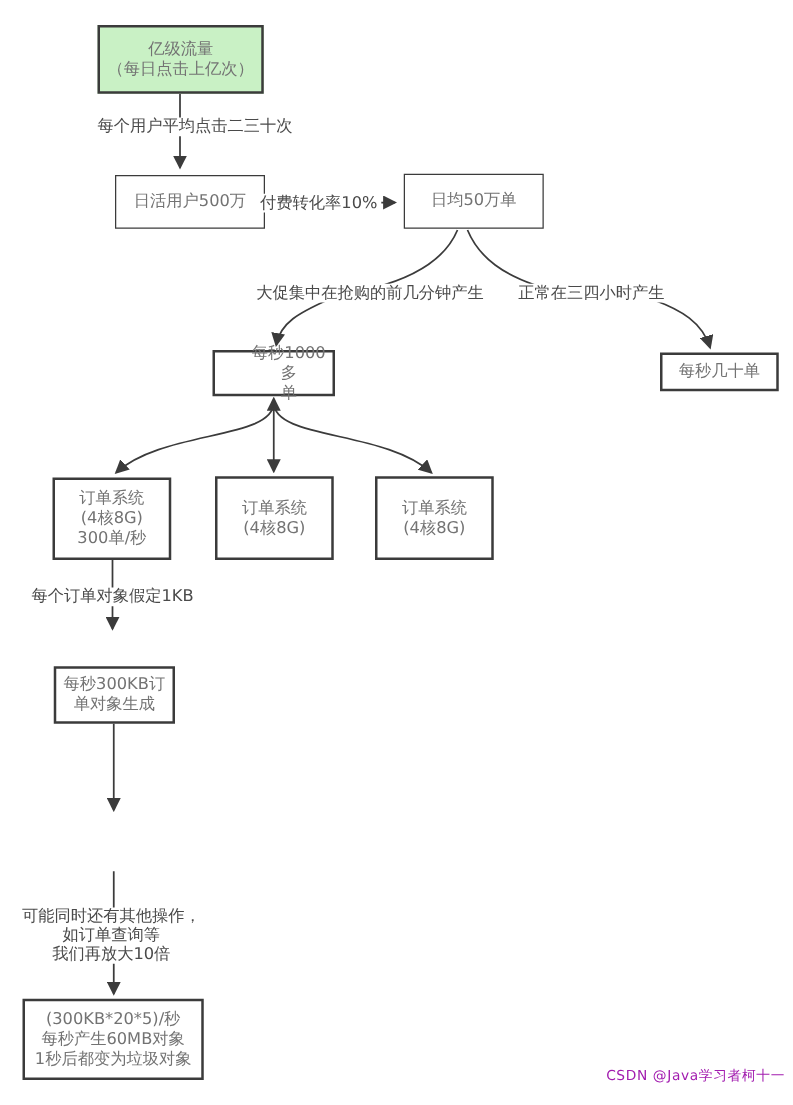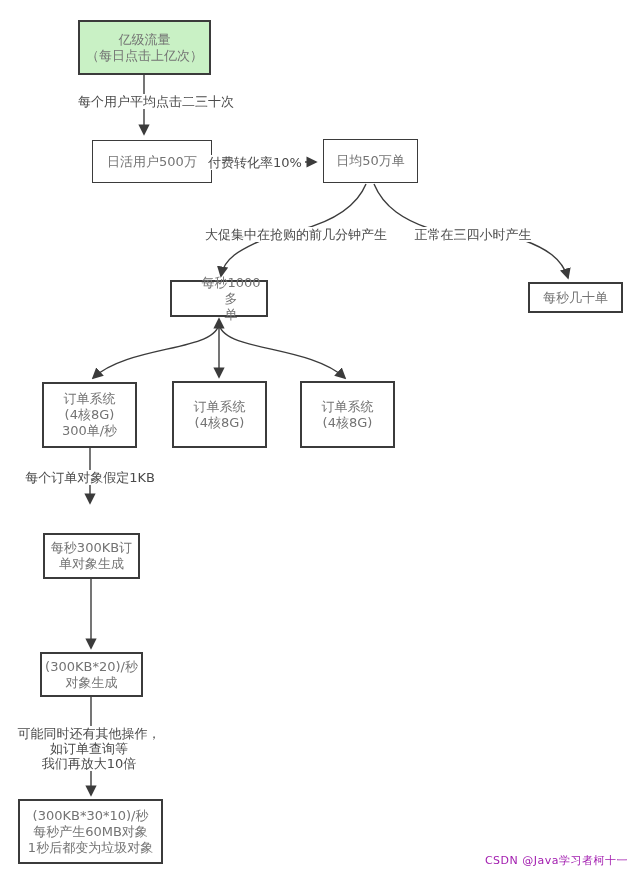--- a/index.html
+++ b/index.html
@@ -58,21 +58,21 @@
 
   <div class="node green" style="left:78px; top:20px; width:133px; height:55px;">亿级流量
 （每日点击上亿次）</div>
 
   <div class="edge-label" style="left:156px; top:94px;">每个用户平均点击二三十次</div>
 
   <div class="node thin" style="left:92px; top:140px; width:120px; height:43px;">日活用户500万</div>
 
   <div class="edge-label" style="left:255px; top:155px;">付费转化率10%</div>
 
-  <div class="node thin" style="left:323px; top:139px; width:95px; height:44px;">日均50万单</div>
+  <div class="node thin" style="left:323px; top:139px; width:112px; height:44px;">日均50万单</div>
 
   <div class="edge-label" style="left:296px; top:227px;">大促集中在抢购的前几分钟产生</div>
 
   <div class="edge-label" style="left:473px; top:227px;">正常在三四小时产生</div>
 
   <div class="node" style="left:170px; top:280px; width:98px; height:37px;padding-left:24px;">每秒1000多
 单</div>
 
   <div class="node" style="left:528px; top:282px; width:95px; height:31px;">每秒几十单</div>
 
@@ -85,26 +85,24 @@
 
   <div class="node" style="left:300px; top:381px; width:95px; height:67px;">订单系统
 (4核8G)</div>
 
   <div class="edge-label" style="left:90px; top:470px;">每个订单对象假定1KB</div>
 
   <div class="node" style="left:43px; top:507px; width:97px; height:46px;margin-top:26px;">每秒300KB订
 单对象生成</div>
 
 
-  <div class="node" style="left:40px; top:652px; width:103px; height:45px;">(300KB*20)/秒
-对象生成</div>
 
   <div class="edge-label" style="left:89px; top:726px;">可能同时还有其他操作，
 如订单查询等
 我们再放大10倍</div>
 
-  <div class="node" style="left:18px; top:799px; width:145px; height:65px;">(300KB*30*10)/秒
+  <div class="node" style="left:18px; top:799px; width:145px; height:65px;">(300KB*20*5)/秒
 每秒产生60MB对象
 1秒后都变为垃圾对象</div>
 
   <div class="watermark">CSDN @Java学习者柯十一</div>
 
 </div>
 
 </body></html>

